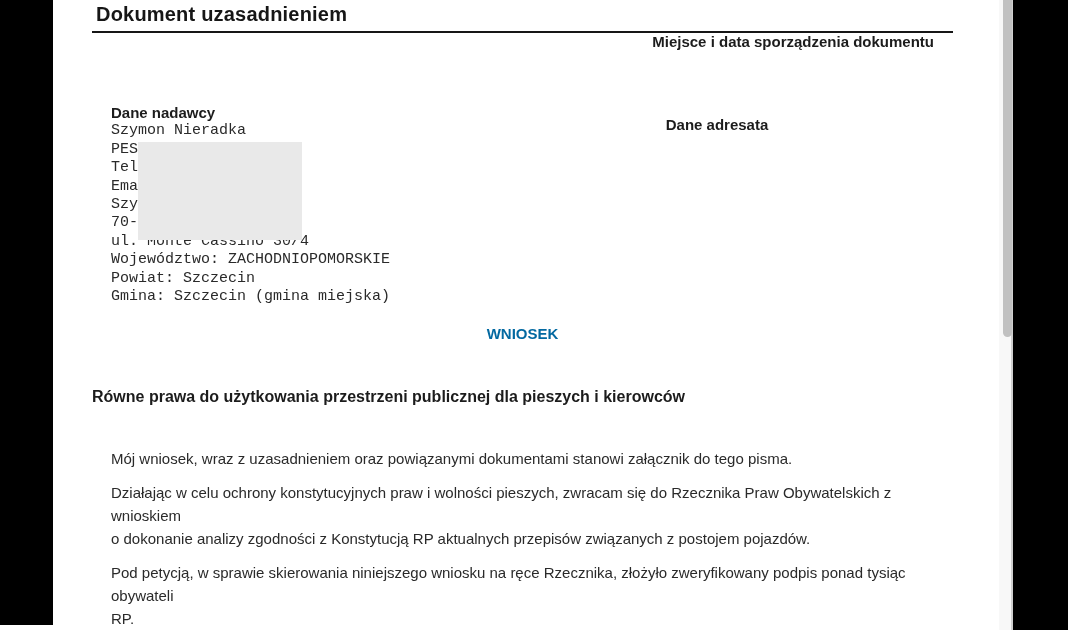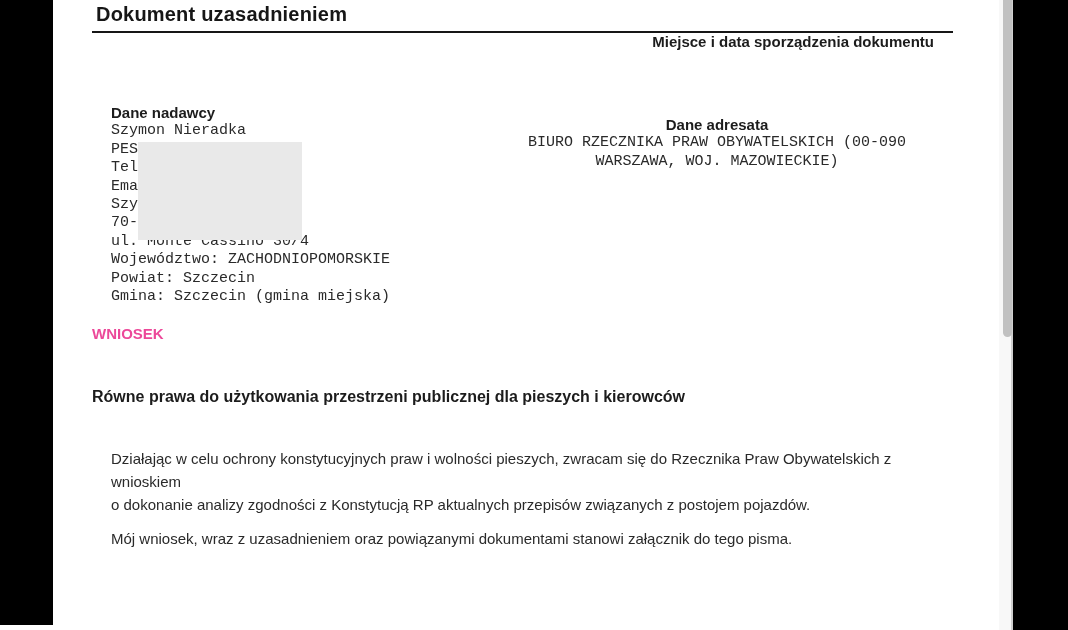--- a/index.html
+++ b/index.html
@@ -62,22 +62,22 @@
   .pre { white-space: pre-line; font-family: Liberation Mono, monospace; }
 
   .redaction {
     left: 138px; top: 142px; width: 164px; height: 98px;
     background: #e9e9e9;
     z-index: 5;
   }
 
   .doc-type {
     left: 92px; top: 325px; width: 861px;
-    text-align: left;
-    font-size: 15px; font-weight: 700; color: #ec4899;
+    text-align: center;
+    font-size: 15px; font-weight: 700; color: #0369a1;
   }
   .subject {
     left: 92px; top: 388px; width: 861px;
     font-size: 16px; font-weight: 700; color: #1c1c1c;
   }
 
   .paragraphs {
     left: 111px; top: 447px; width: 830px;
     font-size: 15px; line-height: 23px;
   }
@@ -102,33 +102,33 @@
 Szy
 70-4
 ul. Monte Cassino 30/4
 Województwo: ZACHODNIOPOMORSKIE
 Powiat: Szczecin
 Gmina: Szczecin (gmina miejska)</div>
 </div>
 
 <div class="abs addressee-block">
   <div class="block-label">Dane adresata</div>
-  <div class="pre">BIURO RZECZNIKA PRAW OBYWATELSKICH (00-090
-WARSZAWA, WOJ. MAZOWIECKIE)</div>
 </div>
 
 <div class="abs redaction"></div>
 
 <div class="abs doc-type">WNIOSEK</div>
 <div class="abs subject">Równe prawa do użytkowania przestrzeni publicznej dla pieszych i kierowców</div>
 
 <div class="abs paragraphs">
+  <p>Mój wniosek, wraz z uzasadnieniem oraz powiązanymi dokumentami stanowi załącznik do tego pisma.</p>
   <p>Działając w celu ochrony konstytucyjnych praw i wolności pieszych, zwracam się do Rzecznika Praw Obywatelskich z wnioskiem
 o dokonanie analizy zgodności z Konstytucją RP aktualnych przepisów związanych z postojem pojazdów.</p>
-  <p>Mój wniosek, wraz z uzasadnieniem oraz powiązanymi dokumentami stanowi załącznik do tego pisma.</p>
+  <p>Pod petycją, w sprawie skierowania niniejszego wniosku na ręce Rzecznika, złożyło zweryfikowany podpis ponad tysiąc obywateli
+RP.</p>
 
 </div>
 
 <div class="abs scroll-track"></div>
 <div class="abs scroll-thumb"></div>
 
 <div class="abs left-bar"></div>
 <div class="abs right-bar"></div>
 
 </body></html>

